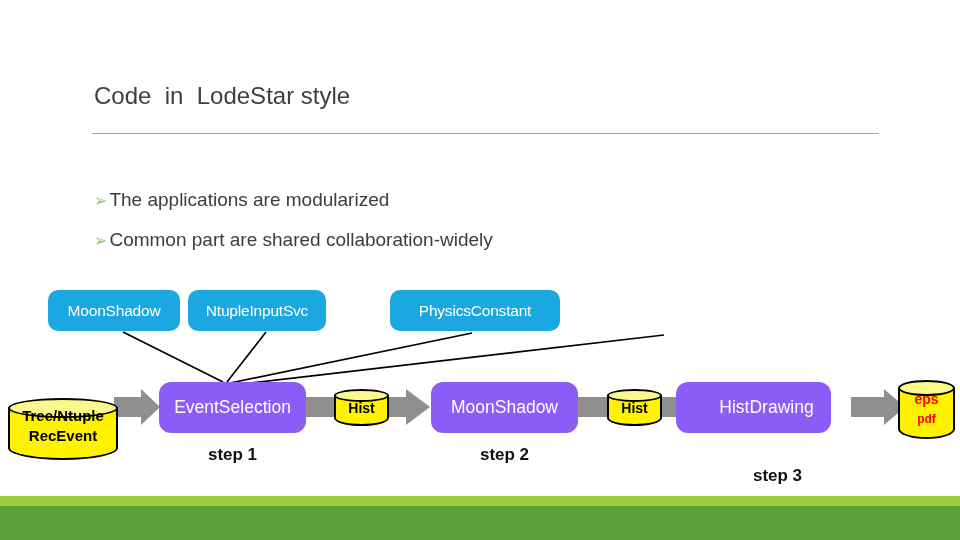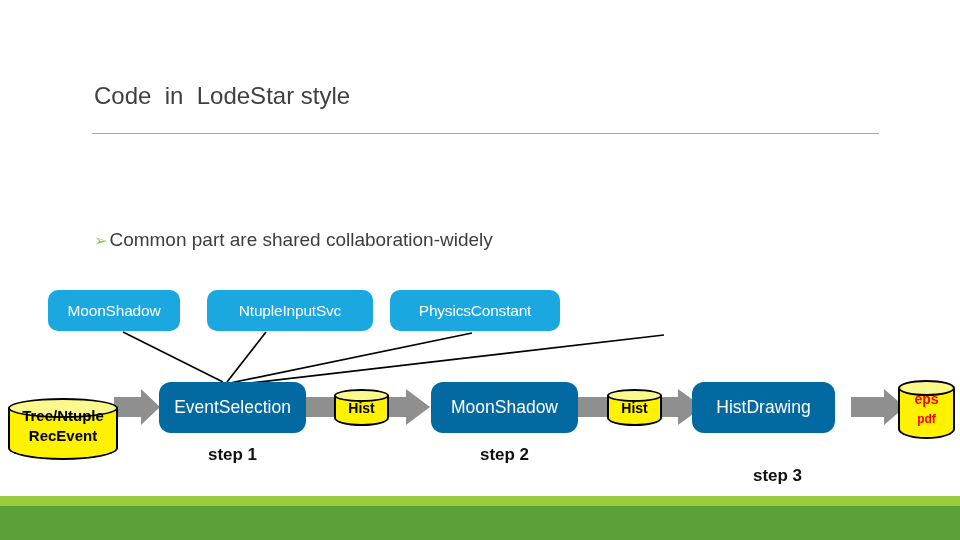--- a/index.html
+++ b/index.html
@@ -22,34 +22,34 @@
   .bullet .marker { color:#8dc85a; font-size:16px; margin-right:2px; }
   .b1 { top:189px; }
   .b2 { top:229px; }
   
   .svc {
     position:absolute; top:290px; height:41px; line-height:41px;
     background:#1ba8e0; border-radius:10px; color:#ffffff;
     font-size:15.5px; text-align:center; letter-spacing:-0.2px;
   }
   .svc1 { left:48px;  width:132px; }
-  .svc2 { left:207px; width:166px; }
+  .svc2 { left:188px; width:138px; }
   .svc3 { left:390px; width:170px; }
   .svc4 { left:583px; width:170px; }
   
   .connectors { position:absolute; left:0; top:0; width:960px; height:540px; pointer-events:none; }
   
   .mod {
     position:absolute; top:382px; height:51px; line-height:51px;
-    background:#0369a1; border-radius:12px; color:#ffffff;
+    background:#8b5cf6; border-radius:12px; color:#ffffff;
     font-size:17.5px; text-align:center;
   }
   .mod1 { left:159px; width:147px; }
   .mod2 { left:431px; width:147px; }
-  .mod3 { left:692px; width:143px; }
+  .mod3 { left:676px; width:129px;padding-left:26px; }
   
   .step { position:absolute; top:445px; width:147px; text-align:center;
           font-size:17px; font-weight:700; color:#111111; }
   .st1 { left:159px; } .st2 { left:431px; } .st3 { left:704px;margin-top:21px; }
   
   .shaft { position:absolute; top:397px; height:20px; background:#8f8f8f; }
   .head  { position:absolute; top:389px; width:0; height:0;
            border-top:18px solid transparent; border-bottom:18px solid transparent;
            border-left:22px solid #8f8f8f; }
   .sh1 { left:114px; width:28px; } .hd1 { left:141px; border-left-width:19px; }
@@ -93,20 +93,23 @@
   .footer-main   { position:absolute; left:0; top:506px; width:960px; height:34px; background:#5ca03a; }
 </style>
 </head>
 <body>
 
 <div class="slide">
 
   <h1 class="title">Code  in  LodeStar style</h1>
   <div class="title-rule"></div>
 
+  <div class="bullet b1">
+    <span class="marker">➢</span><span>The applications are modularized</span>
+  </div>
   <div class="bullet b2">
     <span class="marker">➢</span><span>Common part are shared collaboration-widely</span>
   </div>
 
   <svg class="connectors" viewBox="0 0 960 540">
     <line x1="123" y1="332" x2="223" y2="382" stroke="#000" stroke-width="1.7"></line>
     <line x1="266" y1="332" x2="227" y2="382" stroke="#000" stroke-width="1.7"></line>
     <line x1="472" y1="333" x2="230" y2="383" stroke="#000" stroke-width="1.7"></line>
     <line x1="664" y1="335" x2="233" y2="385" stroke="#000" stroke-width="1.7"></line>
   </svg>

